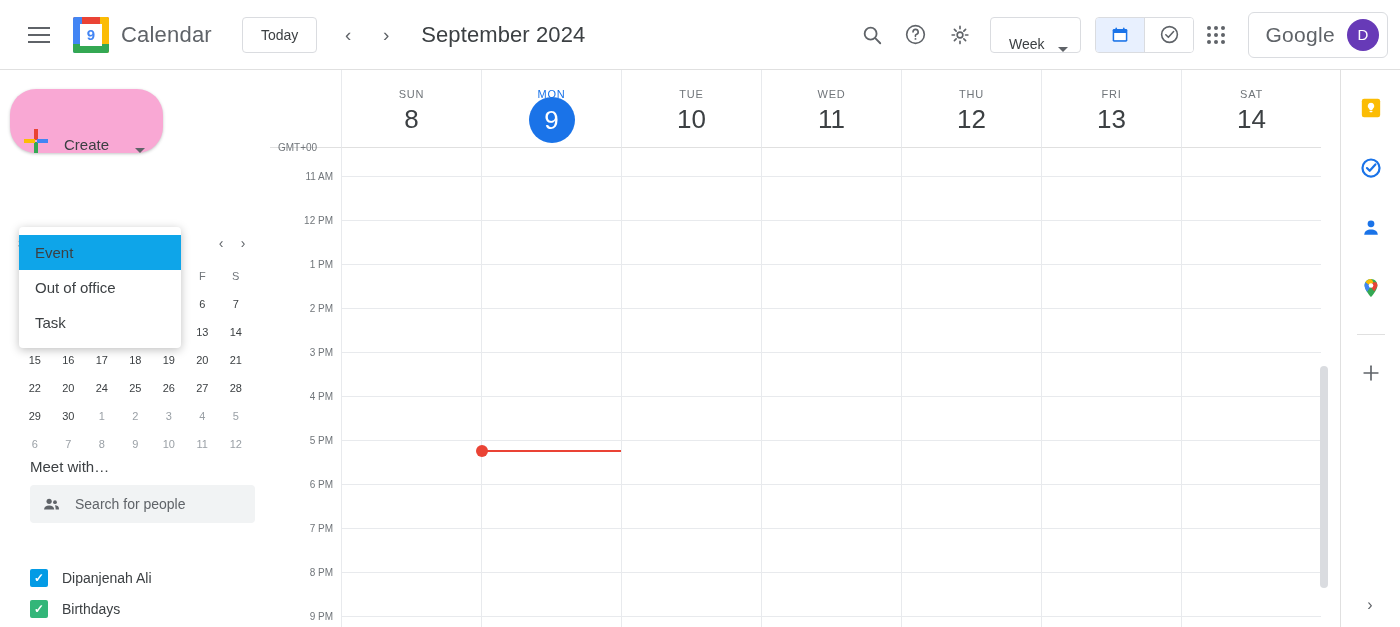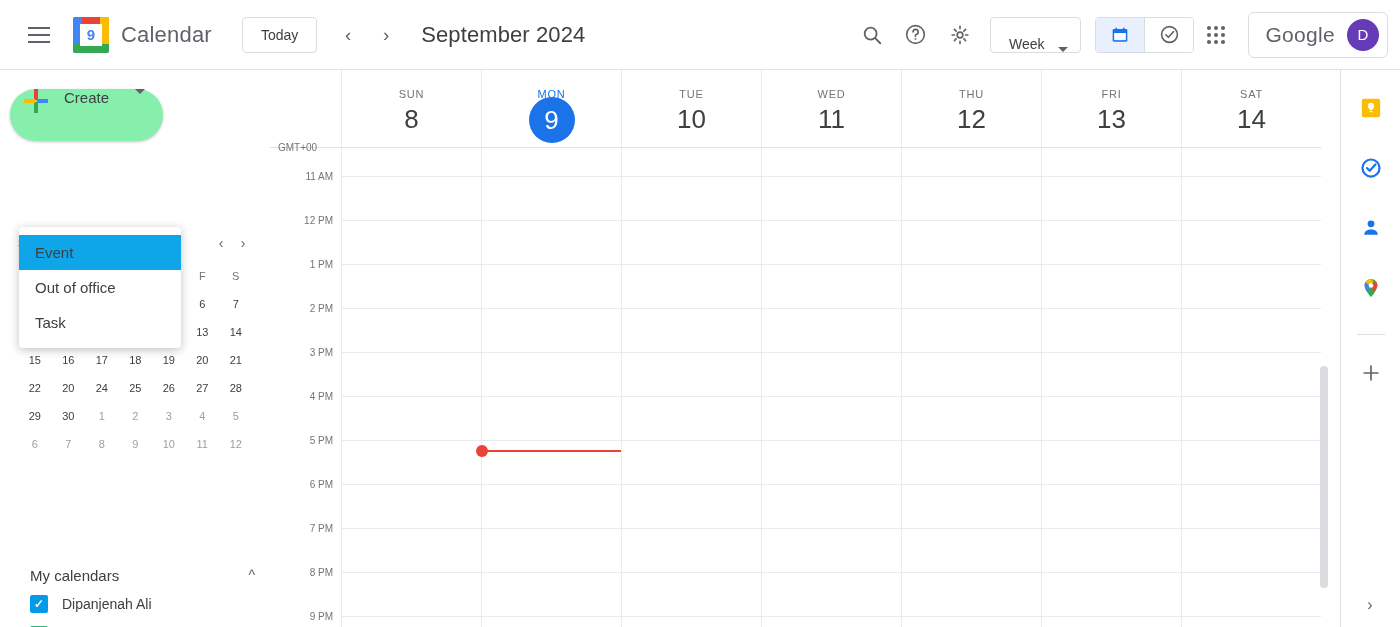--- a/index.html
+++ b/index.html
@@ -87,23 +87,23 @@
   .avatar {
     width: 32px; height: 32px; border-radius: 50%; background: #673ab7;
     color: #fff; font-size: 15px; display: flex; align-items: center; justify-content: center;
   }
 
   
   #sidebar { position: absolute; left: 0; top: 70px; width: 270px; height: 557px; background: #fff; }
 
   .create-btn {
     position: absolute; left: 10px; top: 19px;
-    height: 52px; padding: 0 18px 0 14px;
-    background: #86efac; border-radius: 26px;
-    display: flex; align-items: flex-start; gap: 16px; cursor: pointer;
+    height: 64px; padding: 0 18px 0 14px;
+    background: #f9a8d4; border-radius: 26px;
+    display: flex; align-items: flex-end; gap: 16px; cursor: pointer;
     box-shadow: 0 1px 3px rgba(60,64,67,.3);
   }
   .plus-icon { position: relative; width: 24px; height: 24px; }
   .plus-icon .barv { position: absolute; left: 10px; top: 0;  width: 4px; height: 11px; background: #ea4335; }
   .plus-icon .barv2{ position: absolute; left: 10px; top: 13px;width: 4px; height: 11px; background: #34a853; }
   .plus-icon .barh { position: absolute; top: 10px; left: 0;  width: 11px; height: 4px; background: #fbbc04; }
   .plus-icon .barh2{ position: absolute; top: 10px; left: 13px;width: 11px; height: 4px; background: #4285f4; }
   .create-label { font-size: 15px; color: #3c4043; }
 
   .create-menu {
@@ -371,26 +371,34 @@
           <div class="muted">12</div>
         </div>
     </div>
 
     <div class="create-menu" id="create-menu">
         <div class="menu-item hl">Event</div>
         <div class="menu-item">Out of office</div>
         <div class="menu-item">Task</div>
       </div>
 
+    <div class="meetwith">
+      <h3>Meet with…</h3>
+      <div class="people-search">
+        <svg width="19" height="19" viewBox="0 0 24 24" fill="#5f6368">
+          <circle cx="9" cy="8" r="3.3"></circle>
+            <circle cx="16.4" cy="9" r="2.4"></circle>
+          <path d="M2.6 18.2c0-3.2 2.9-4.8 6.4-4.8s6.4 1.6 6.4 4.8z"></path>
+          <path d="M16.3 13.1c2.7.1 5.1 1.3 5.1 3.8v1.3h-4.2v-1.3c0-1.5-.4-2.7-.9-3.8z"></path>
+        </svg>
+        <input placeholder="Search for people" style="">
+      </div>
+    </div>
 
     <div class="mycals">
-      <div class="mycals-head">
-        <h3>My calendars</h3>
-        <span class="chevron-up">^</span>
-      </div>
       <div id="cal-list">
           <div class="cal-row">
             <span class="cal-check" style="background:#039BE5">✓</span>
             <span class="cal-name">Dipanjenah Ali</span>
           </div>
           <div class="cal-row">
             <span class="cal-check" style="background:#33B679">✓</span>
             <span class="cal-name">Birthdays</span>
           </div>
         </div>

